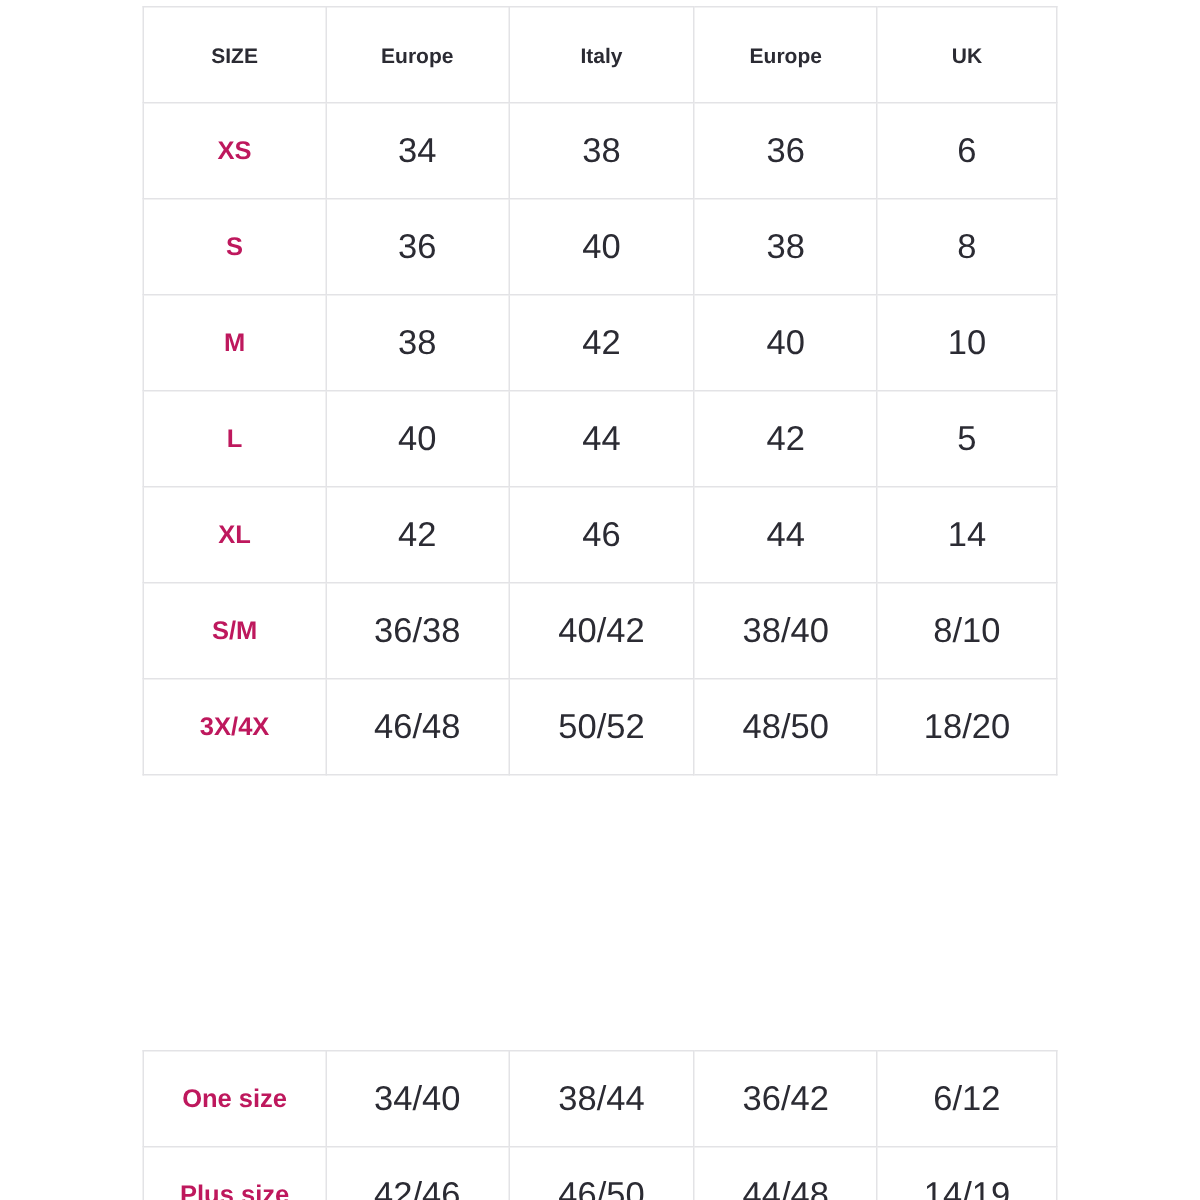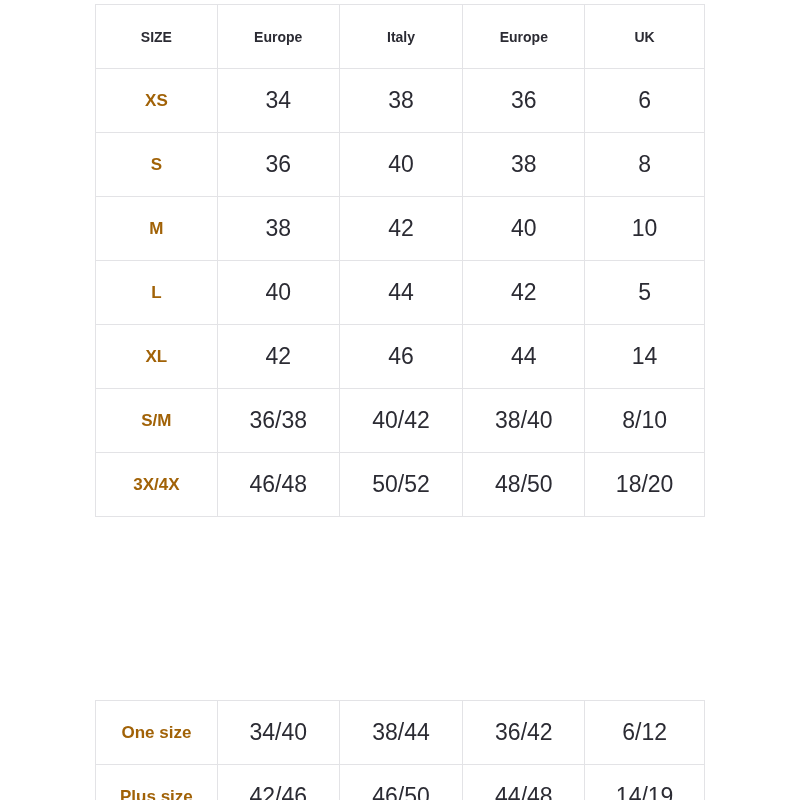--- a/index.html
+++ b/index.html
@@ -41,21 +41,21 @@
     font-weight: 400;
     padding: 0;
   }
   table.size-table th {
     font-weight: 700;
     font-size: 14px;
   }
   table.size-table td.rowhead {
     font-weight: 700;
     font-size: 17px;
-    color: #a16207;
+    color: #be185d;
   }
   col.c0 { width: 118px; }
   col.c1 { width: 118px; }
   col.c2 { width: 120px; }
   col.c3 { width: 118px; }
   col.c4 { width: 116px; }
 
   #extra-table-wrap table.size-table td { height: 63px; }
 </style>
 </head>

